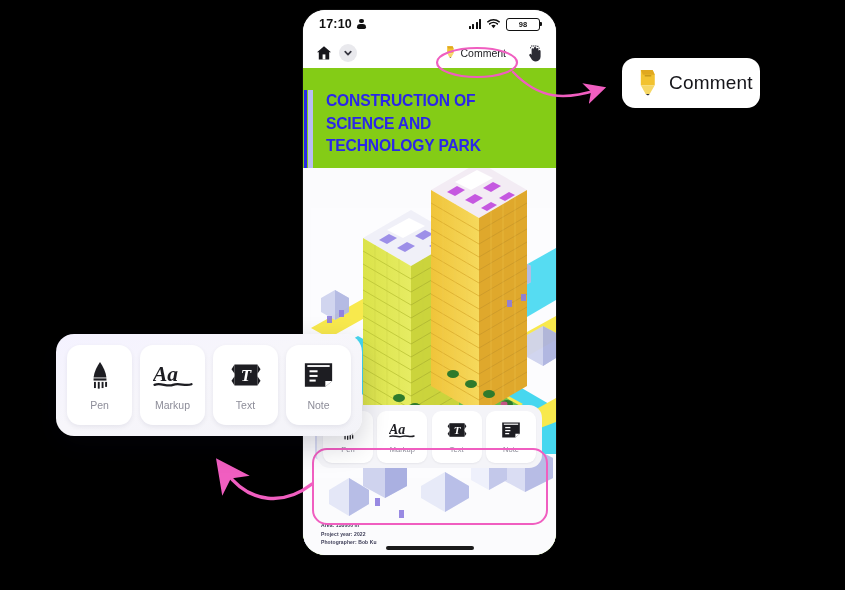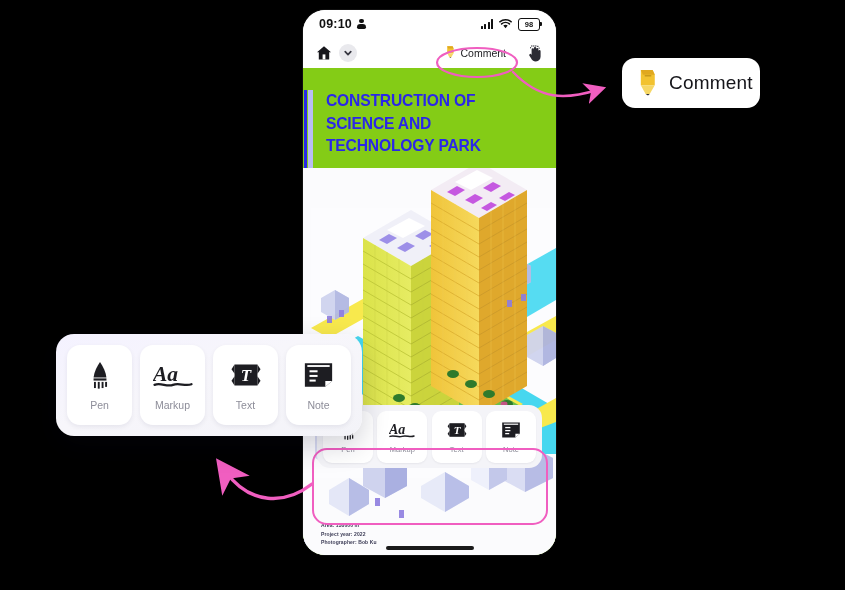--- a/index.html
+++ b/index.html
@@ -35,21 +35,21 @@
   .sig{display:flex;align-items:flex-end;gap:1.3px;height:10px;}
   .sig i{display:block;width:2px;background:#111;border-radius:.5px;}
   .sig i:nth-child(1){height:3px;}
   .sig i:nth-child(2){height:5px;}
   .sig i:nth-child(3){height:7.5px;}
   .sig i:nth-child(4){height:10px;}
   .wifi{width:13px;height:10px;position:relative;}
   .wifi svg{position:absolute;left:0;top:0;}
   .batt{
     min-width:20px;height:11px;border:1.4px solid #111;border-radius:3px;
-    display:flex;align-items:center;justify-content:center;padding:0 0;
+    display:flex;align-items:center;justify-content:center;padding:0 6px;
     font-size:7.5px;font-weight:bold;color:#111;position:relative;
   }
   .batt::after{content:"";position:absolute;right:-3.2px;top:3px;width:1.8px;height:4px;background:#111;border-radius:0 1px 1px 0;}
 
   
   .navbar{
     position:absolute;left:0;top:28px;width:100%;height:30px;
     display:flex;align-items:center;background:#fff;padding:0 12px;box-sizing:border-box;
   }
   .nav-left{display:flex;align-items:center;gap:7px;}
@@ -145,21 +145,21 @@
 </head>
 <body>
 
 <div class="stage">
 
   <div class="phone">
     <div class="phone-inner">
 
       <div class="statusbar">
         <div class="sb-left">
-          <span class="sb-time">09:10</span>
+          <span class="sb-time">17:10</span>
           <span class="sb-person"></span>
         </div>
         <div class="sb-right">
           <span class="sig">
               <i></i>
               <i></i>
               <i></i>
               <i></i>
             </span>
           <span class="wifi">

